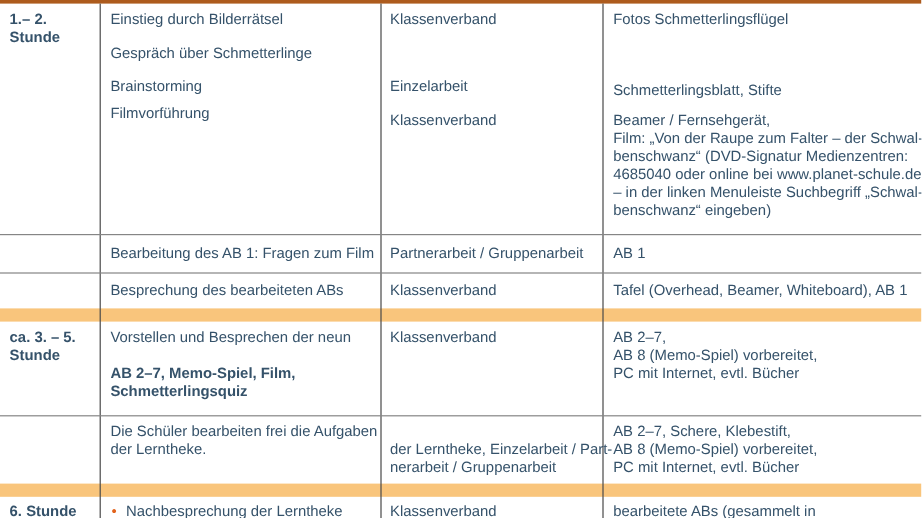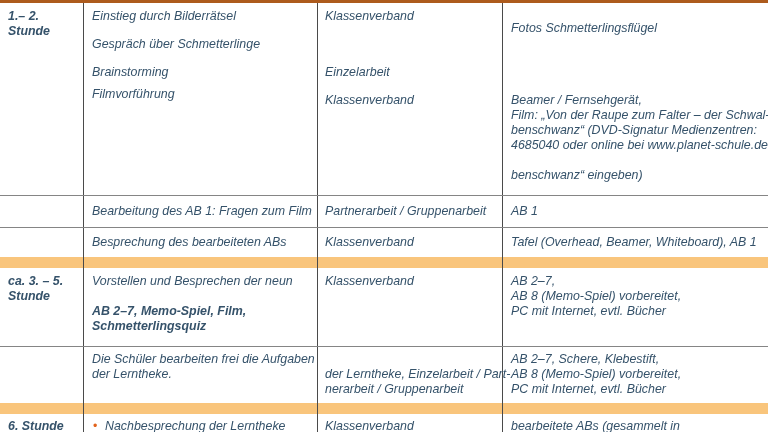--- a/index.html
+++ b/index.html
@@ -5,21 +5,21 @@
   html,body { margin:0; padding:0; background:#fff; }
   .page {
     position:relative; width:768px; height:432px; background:#ffffff;
     overflow:hidden; font-family:"Liberation Sans", sans-serif;
     color:#35526a;
   }
   .topbar { position:absolute; top:0; left:0; width:768px; height:3px; background:#ad5b1d; }
   .vline  { position:absolute; top:3px; bottom:0; width:1px; background:#4a4a4a; }
   .hline  { position:absolute; left:0; width:768px; height:1px; background:#858585; }
   .band   { position:absolute; left:0; width:768px; height:11px; background:#f9c57c; }
-  .t { position:absolute; font-size:12.4px; line-height:15px; white-space:nowrap;font-style:italic; }
+  .t { position:absolute; font-size:12.4px; line-height:15px; white-space:nowrap; }
   .b { font-weight:bold; }
   .c1 { left:8px; }
   .c2 { left:92px; }
   .c3 { left:325px;text-align:right; }
   .c4 { left:511px; }
   .bullet { position:absolute; left:93px; color:#e2631c; font-size:12.4px; line-height:15px; }
   .c2b { left:105px; }
 </style>
 </head>
 <body>
@@ -39,25 +39,27 @@
 
   <div class="t c1 b" style="top:9px">1.– 2.</div>
   <div class="t c1 b" style="top:24px">Stunde</div>
   <div class="t c2" style="top:9px">Einstieg durch Bilderrätsel</div>
   <div class="t c2" style="top:37px">Gespräch über Schmetterlinge</div>
   <div class="t c2" style="top:65px">Brainstorming</div>
   <div class="t c2" style="top:87px">Filmvorführung</div>
   <div class="t c3" style="top:9px">Klassenverband</div>
   <div class="t c3" style="top:65px">Einzelarbeit</div>
   <div class="t c3" style="top:93px">Klassenverband</div>
-  <div class="t c4" style="top:21px">Fotos Schmetterlingsflügel</div>
+  <div class="t c4" style="top:9px">Fotos Schmetterlingsflügel</div>
+  <div class="t c4" style="top:68px">Schmetterlingsblatt, Stifte</div>
   <div class="t c4" style="top:93px">Beamer / Fernsehgerät,</div>
   <div class="t c4" style="top:108px">Film: „Von der Raupe zum Falter – der Schwal-</div>
   <div class="t c4" style="top:123px">benschwanz“ (DVD-Signatur Medienzentren:</div>
   <div class="t c4" style="top:138px">4685040 oder online bei www.planet-schule.de</div>
+  <div class="t c4" style="top:153px">– in der linken Menuleiste Suchbegriff „Schwal-</div>
   <div class="t c4" style="top:168px">benschwanz“ eingeben)</div>
 
   <div class="t c2" style="top:204px">Bearbeitung des AB 1: Fragen zum Film</div>
   <div class="t c3" style="top:204px">Partnerarbeit / Gruppenarbeit</div>
   <div class="t c4" style="top:204px">AB 1</div>
 
   <div class="t c2" style="top:235px">Besprechung des bearbeiteten ABs</div>
   <div class="t c3" style="top:235px">Klassenverband</div>
   <div class="t c4" style="top:235px">Tafel (Overhead, Beamer, Whiteboard), AB 1</div>
 

